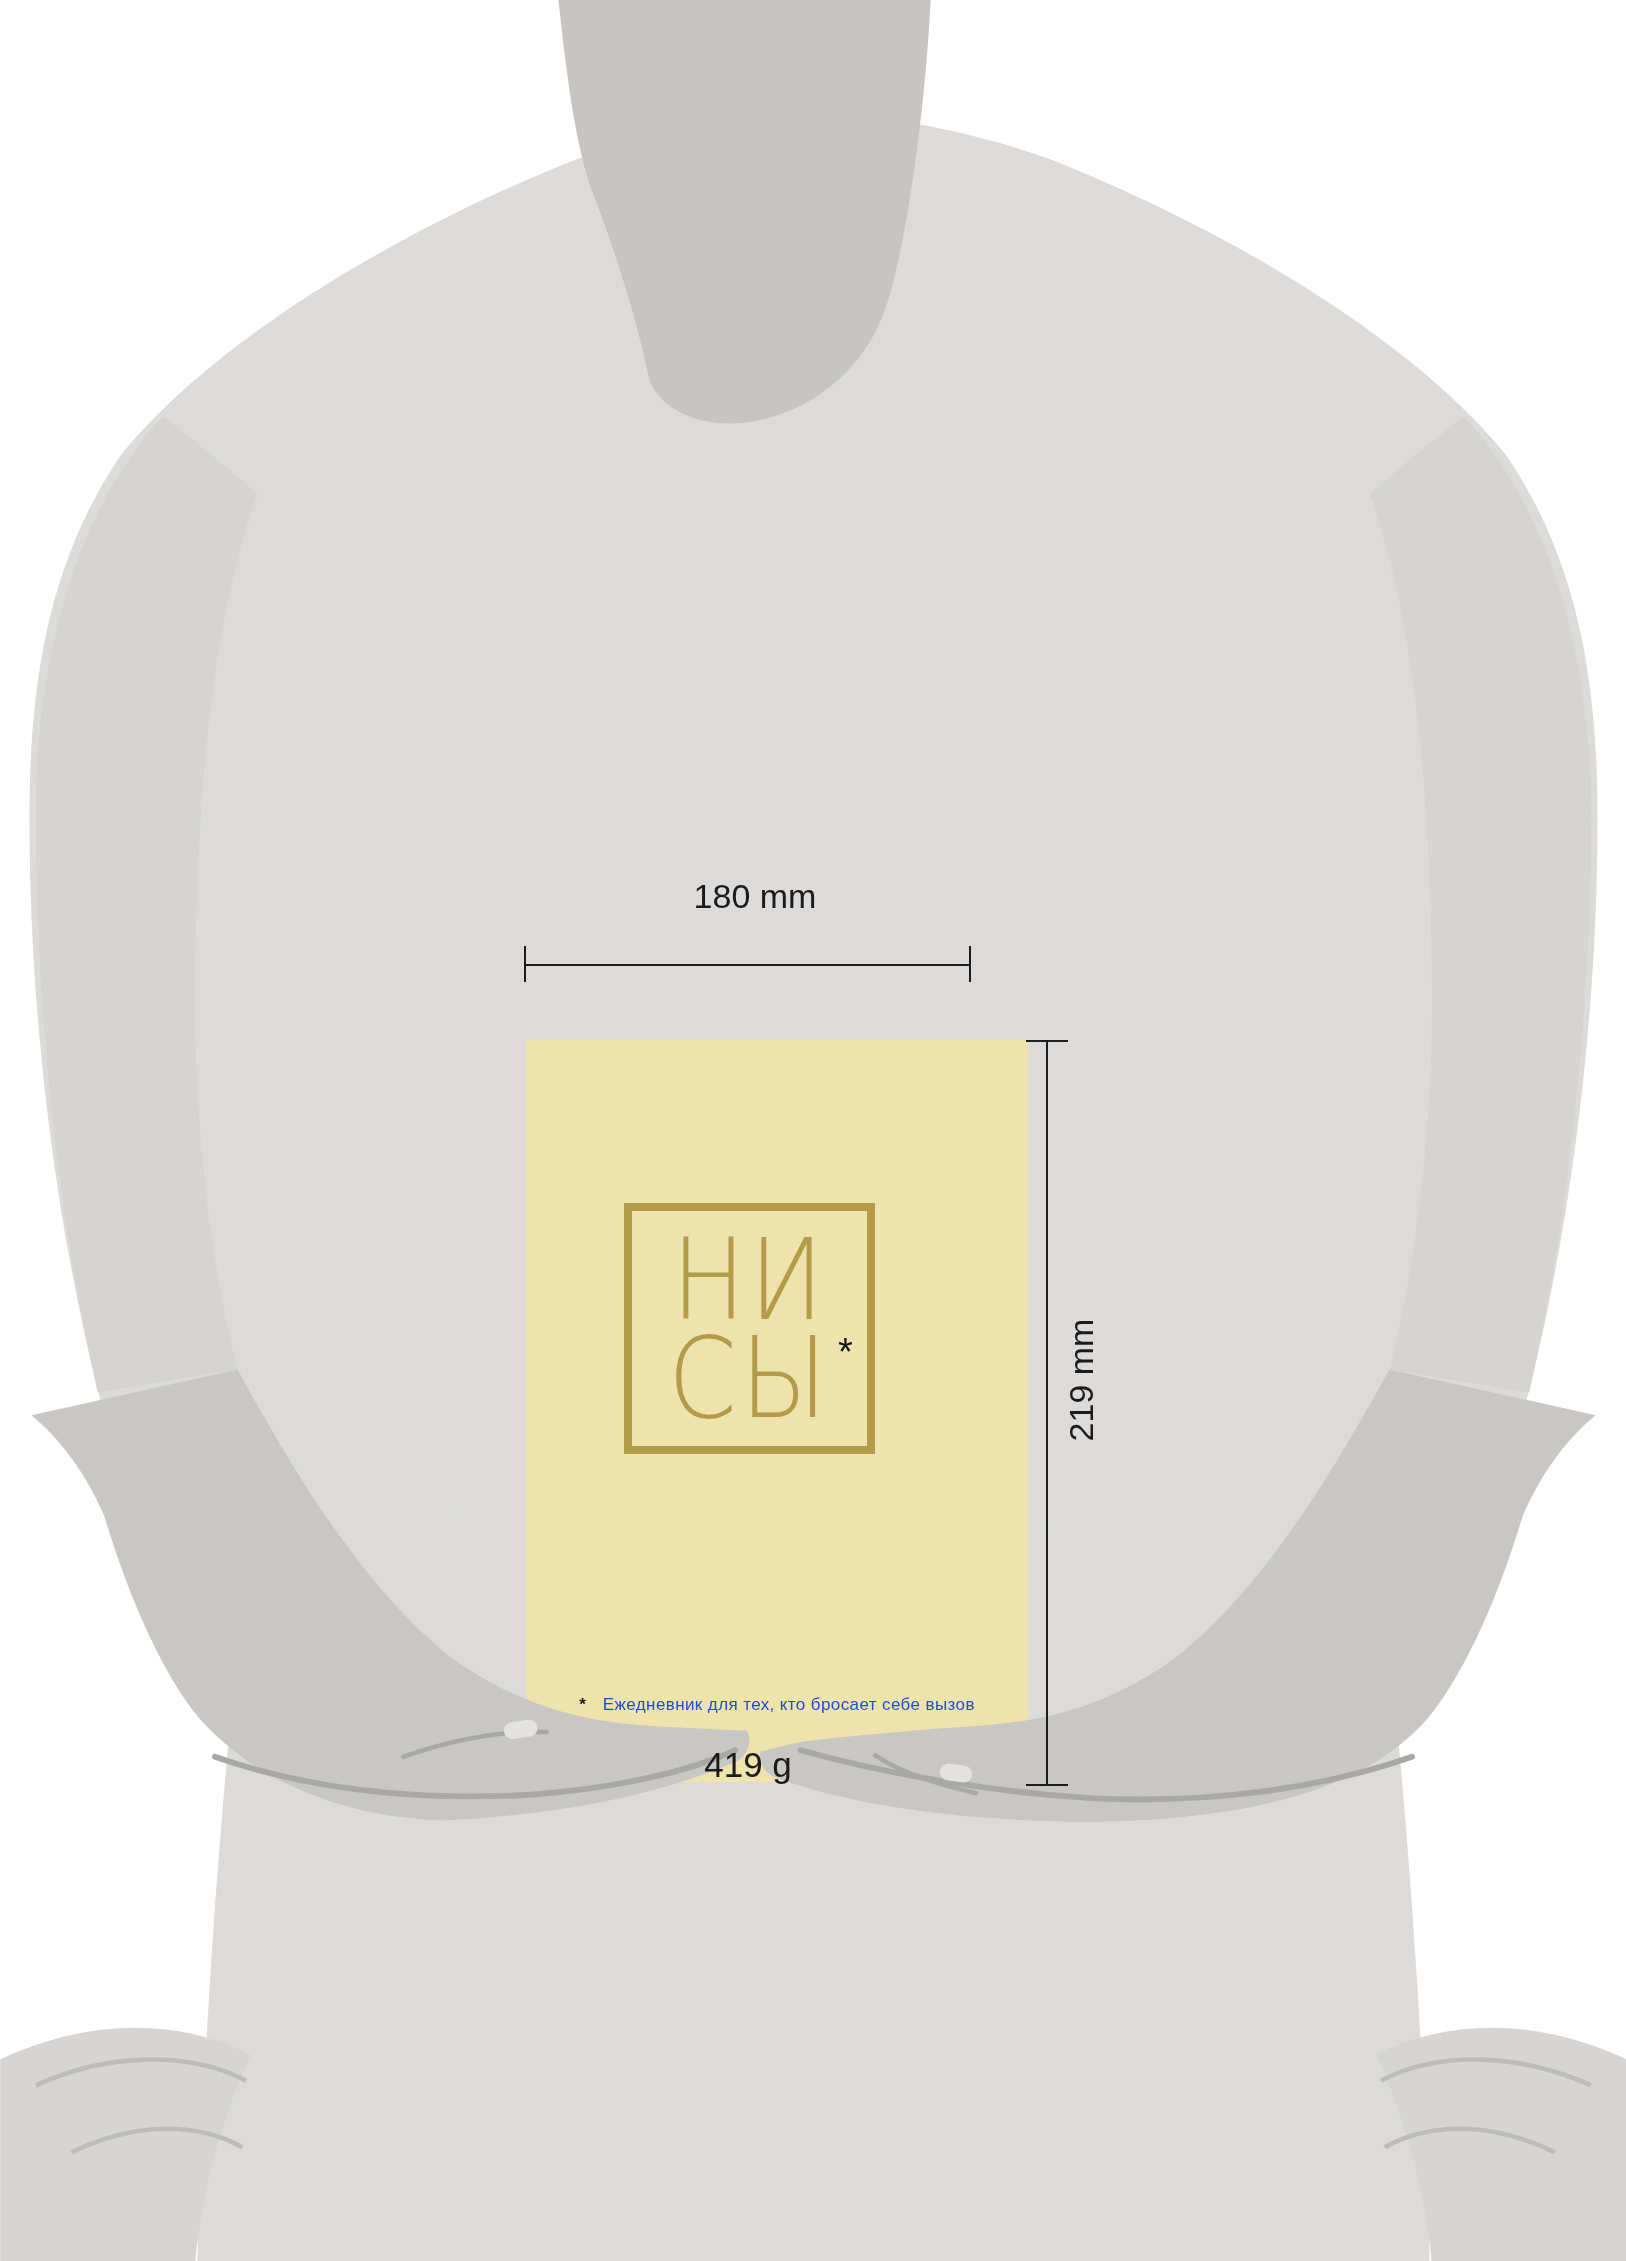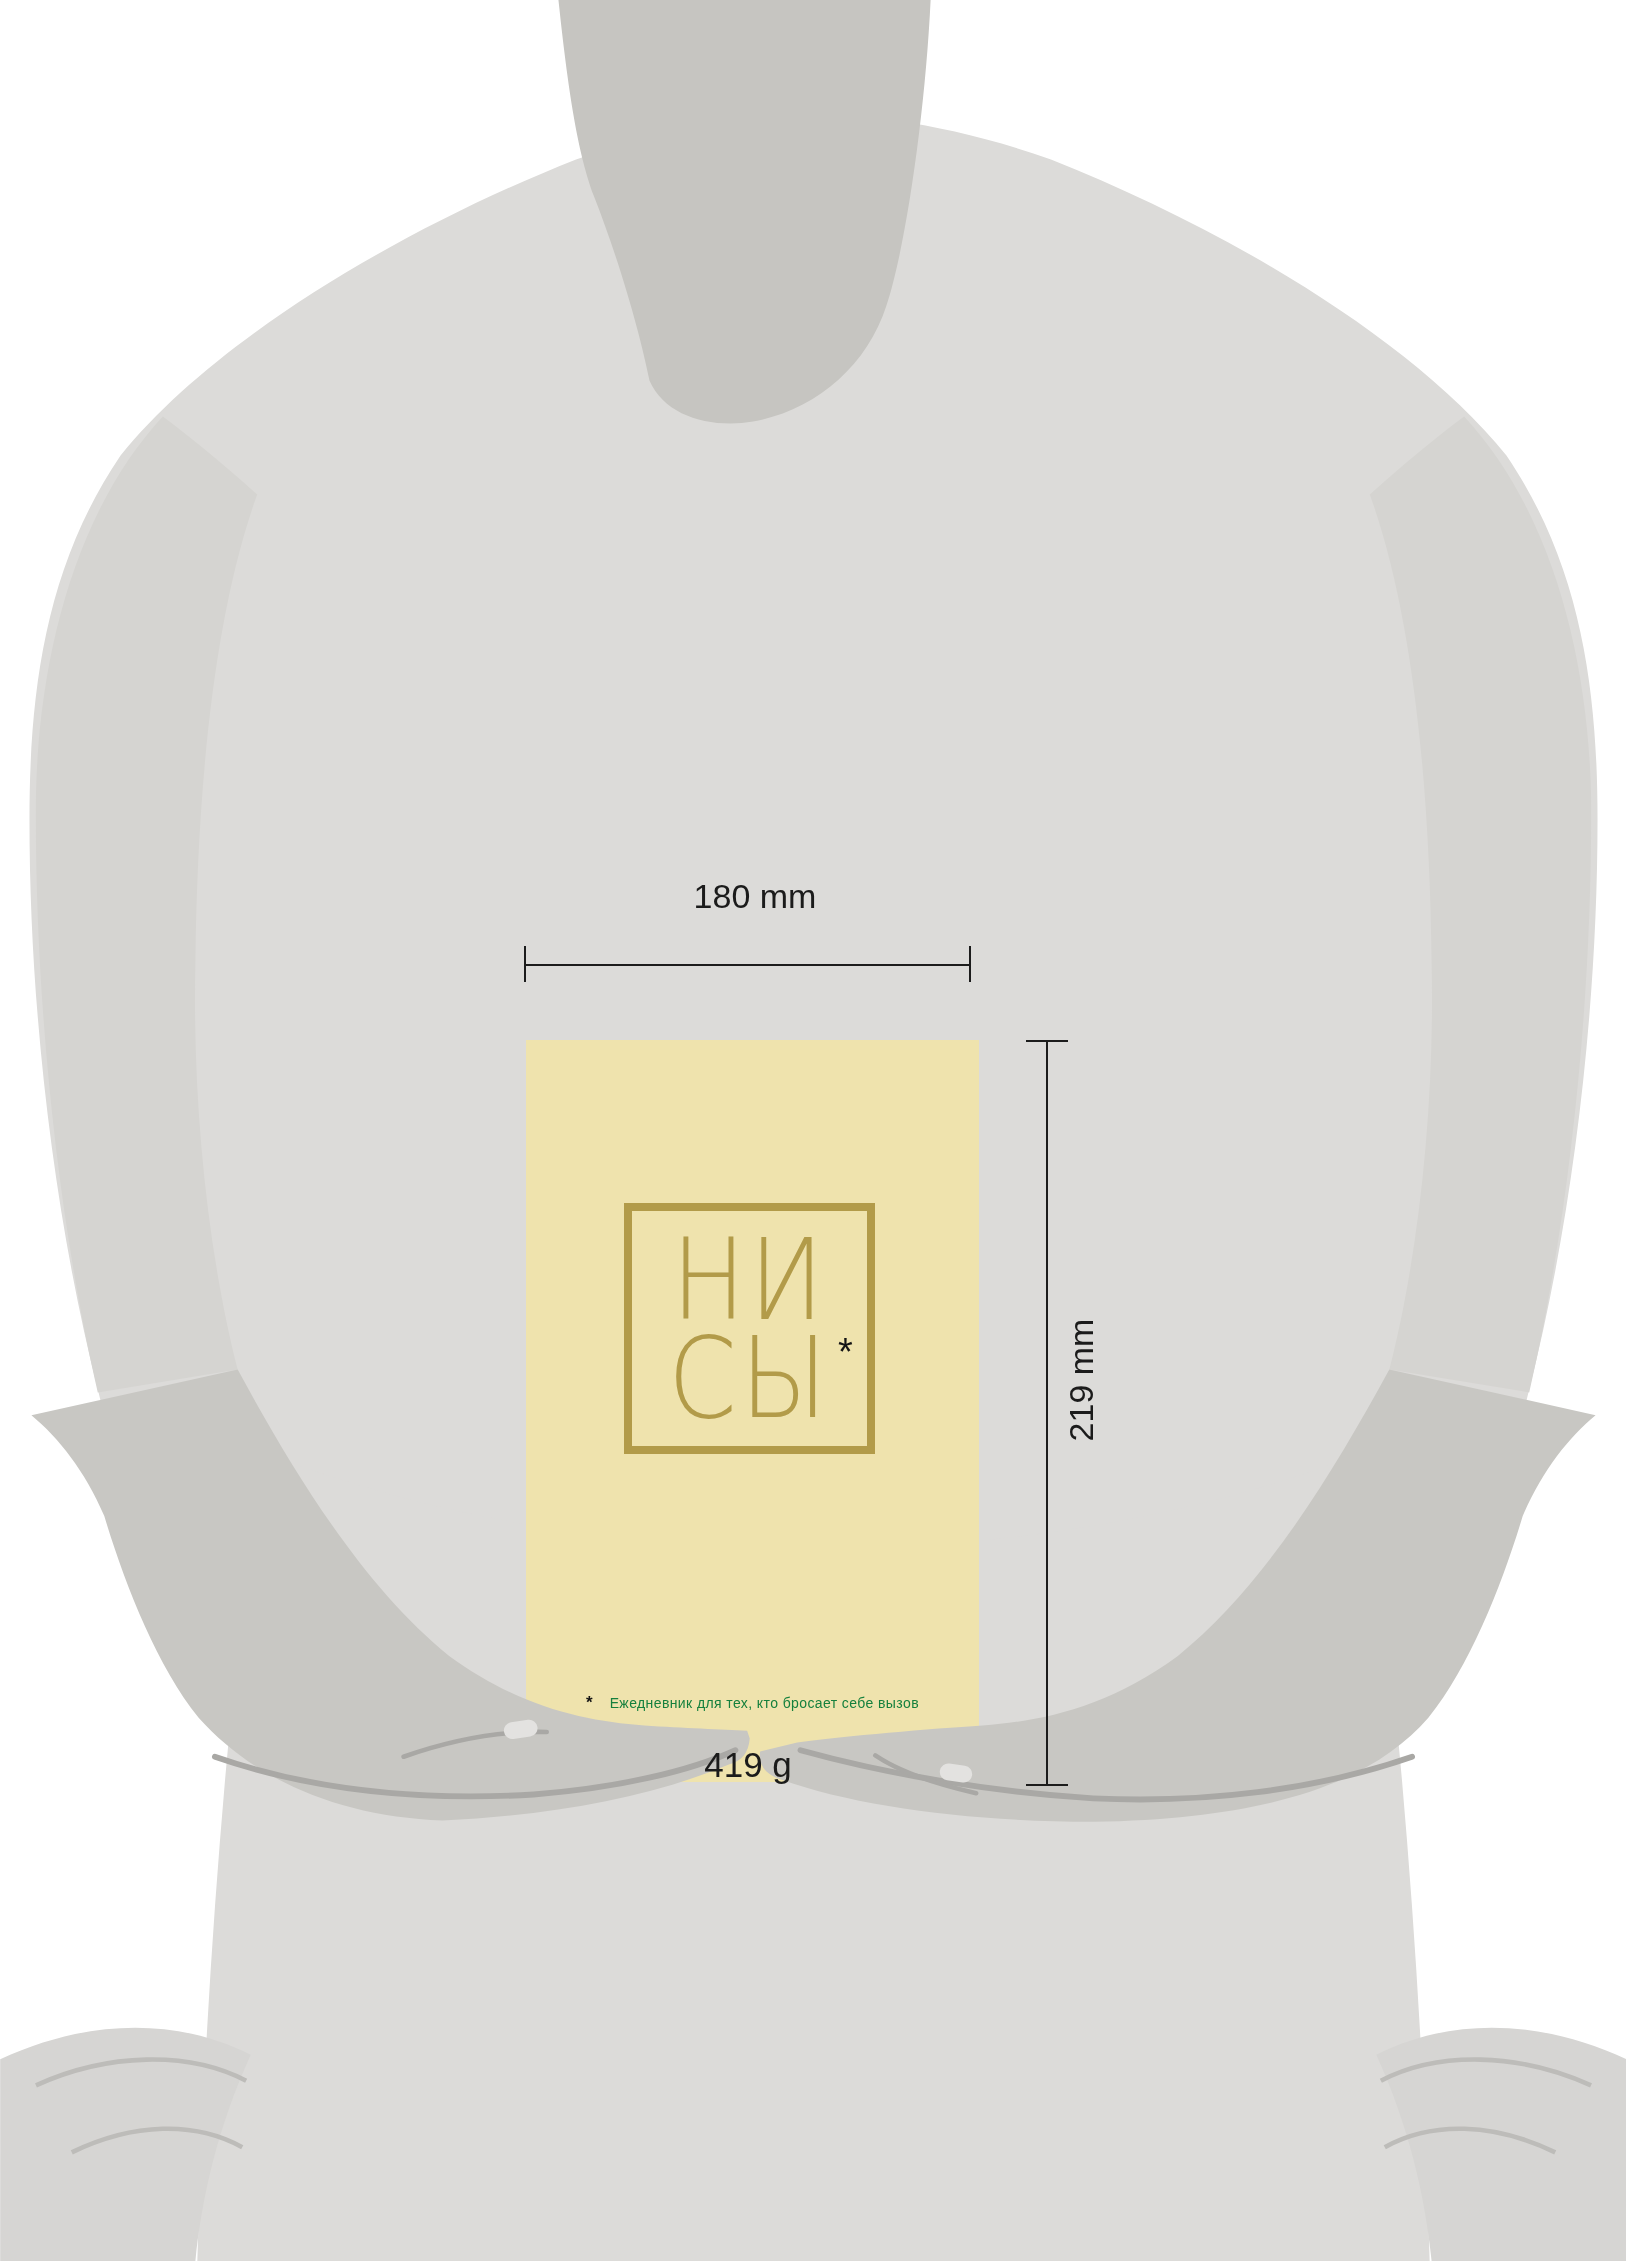--- a/index.html
+++ b/index.html
@@ -1,32 +1,32 @@
 <!DOCTYPE html>
 <html style="font-size:10.4px"><head>
 <meta charset="utf-8">
 <style>
   html,body{margin:0;padding:0;background:#ffffff;}
   .stage{position:relative;width:1627px;height:2261px;background:#ffffff;overflow:hidden;
          font-family:"Liberation Sans",sans-serif;}
   .layer{position:absolute;inset:0;width:1627px;height:2261px;}
   
-  .book{position:absolute;left:526px;top:1040px;width:437px;height:742px;background:#efe3ad;padding-left:16px;}
+  .book{position:absolute;left:526px;top:1040px;width:502px;height:742px;background:#efe3ad;}
   .logo-box{position:absolute;left:98px;top:163px;width:251px;height:251px;
             border:8.5px solid #b29b49;box-sizing:border-box;
             display:flex;flex-direction:column;align-items:center;justify-content:center;}
   .logo-line{color:#b29b49;font-family:"DejaVu Sans","Liberation Sans",sans-serif;
              font-weight:200;font-size:112px;line-height:98px;letter-spacing:3.9px;
              transform:scaleX(0.88);transform-origin:center;white-space:nowrap;}
   .logo-asterisk{position:absolute;right:14.3px;top:122px;color:#141414;
                  font-size:38px;line-height:38px;font-weight:400;}
   .footnote{position:absolute;left:0;top:610px;width:100%;display:flex;
             justify-content:center;align-items:baseline;gap:17px;}
   .footnote-marker{color:#141414;font-size:17px;font-weight:700;}
-  .footnote-text{color:#15803d;font-size:14px;letter-spacing:0.4px;white-space:nowrap;margin-top:45px;}
+  .footnote-text{color:#1d4ed8;font-size:17px;letter-spacing:0.4px;white-space:nowrap;margin-top:45px;}
   
   .dim{position:absolute;background:#1c1c1c;}
   .dim-label{position:absolute;color:#1b1b1b;font-size:34px;white-space:nowrap;}
   .label-width{left:755px;top:916px;transform:translate(-50%,-100%);}
   .label-height{left:1081px;top:1380px;transform:translate(-50%,-50%) rotate(-90deg);}
   .label-weight{left:748px;top:1765px;transform:translate(-50%,-50%);font-size:35px;}
 </style>
 </head>
 <body>
 

